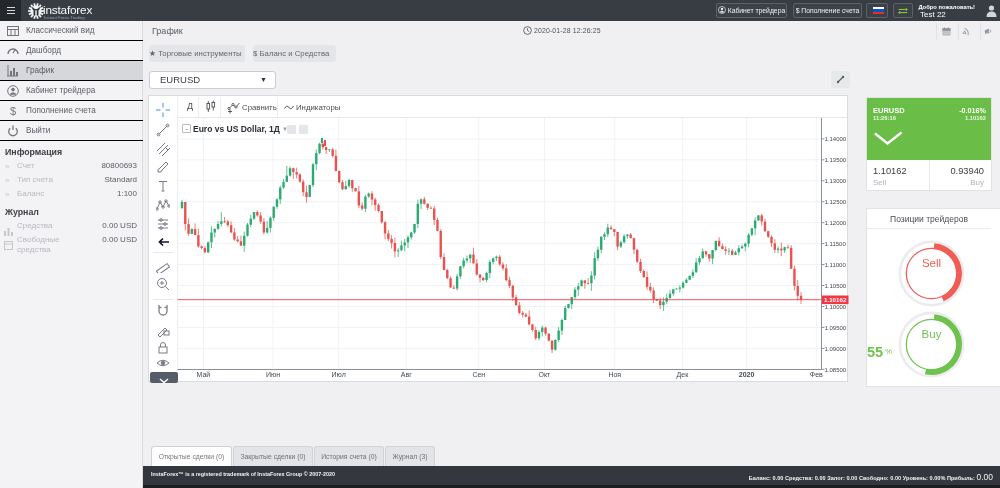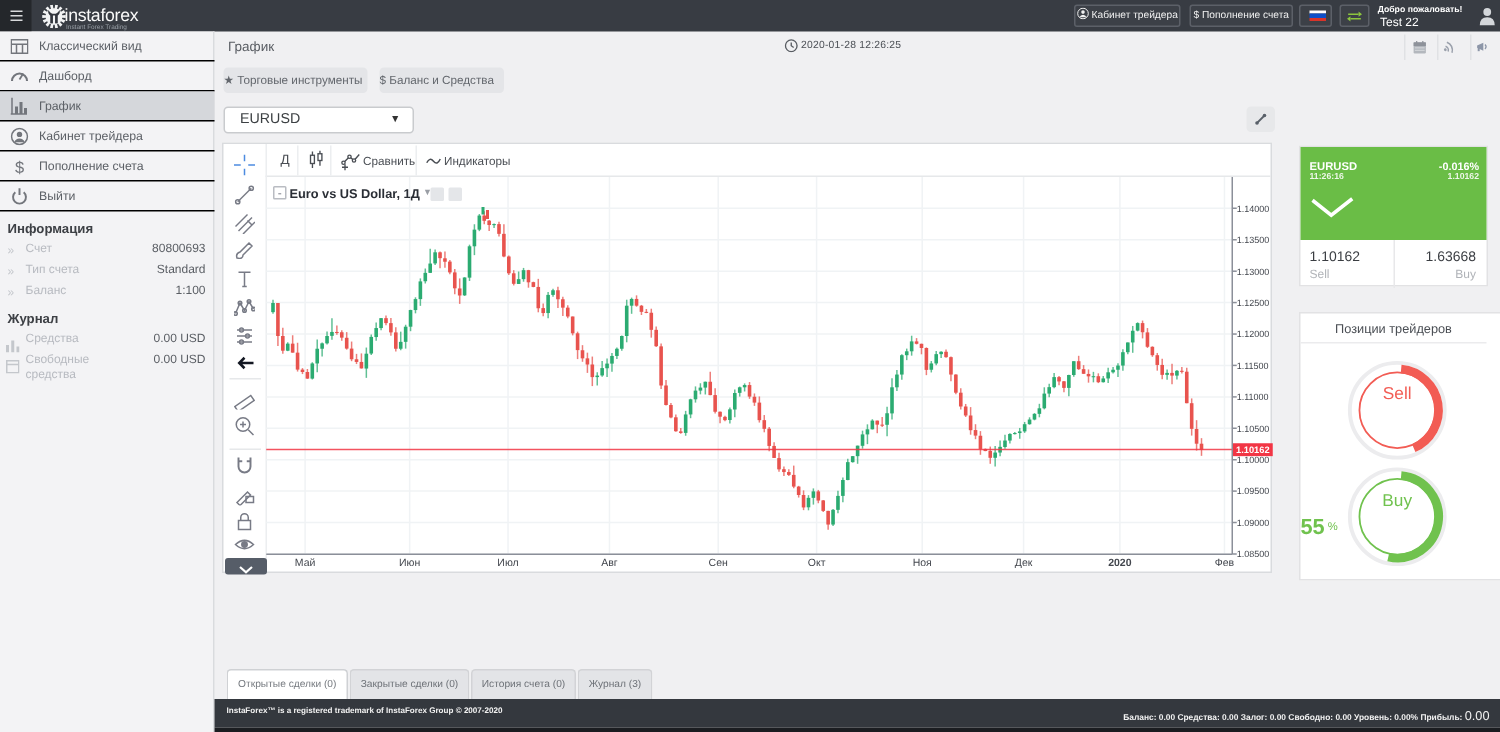--- a/index.html
+++ b/index.html
@@ -791,21 +791,21 @@
   <div class="abs" style="right:5px;top:8px;color:#fff;font-size:7.2px;font-weight:bold">-0.016%</div>
   <div class="abs" style="left:6px;top:17px;color:#eef7e9;font-size:5.8px;font-weight:bold">11:26:16</div>
   <div class="abs" style="right:5px;top:17px;color:#eef7e9;font-size:5.8px;font-weight:bold">1.10162</div>
   <svg class="abs" style="left:6px;top:33px" width="36" height="16" viewBox="0 0 36 16">
         <path d="M2 2.5 L14.5 12.5 L28.5 1.5" stroke="#fff" stroke-width="2.4" fill="none"></path>
       </svg>
  </div>
  <div class="abs" style="left:62px;top:62px;width:1px;height:32px;background:#e8e8ea"></div>
  <div class="abs" style="left:6px;top:67.5px;color:#3a3d42;font-size:9.3px">1.10162</div>
  <div class="abs" style="left:6px;top:80px;color:#b0b3b8;font-size:8px">Sell</div>
- <div class="abs" style="right:7px;top:67.5px;color:#3a3d42;font-size:9.3px">1.63668</div>
+ <div class="abs" style="right:7px;top:67.5px;color:#3a3d42;font-size:9.3px">0.93940</div>
  <div class="abs" style="right:7px;top:80px;color:#b0b3b8;font-size:8px">Buy</div>
 </div>
 
 <div class="abs" id="pos">
  <div class="abs" style="left:0;top:0;width:124px;height:20px;border-bottom:1px solid #ebebed;color:#4a4e54;font-size:8.5px;line-height:20px;text-align:center">Позиции трейдеров</div>
  <svg class="abs" style="left:0;top:0" width="124" height="177" viewBox="0 0 124 177">
 <circle cx="64.5" cy="64.5" r="31.6" fill="none" stroke="#ececee" stroke-width="2.6"></circle>
 <circle cx="64.5" cy="64.5" r="25.2" fill="none" stroke="#f25c54" stroke-width="1.2"></circle>
 <path d="M67.1 37.0 A27.6 27.6 0 0 1 75.5 89.8" fill="none" stroke="#f25c54" stroke-width="5.6"></path>
 </svg>

